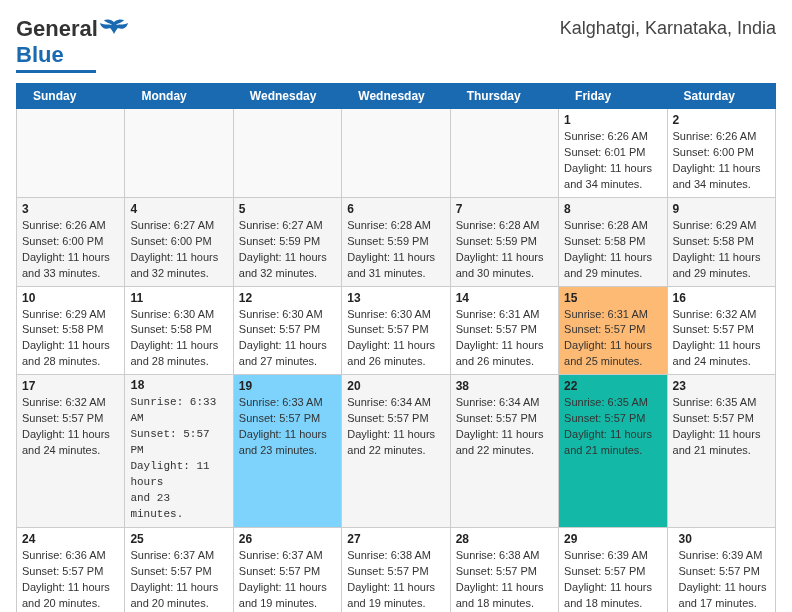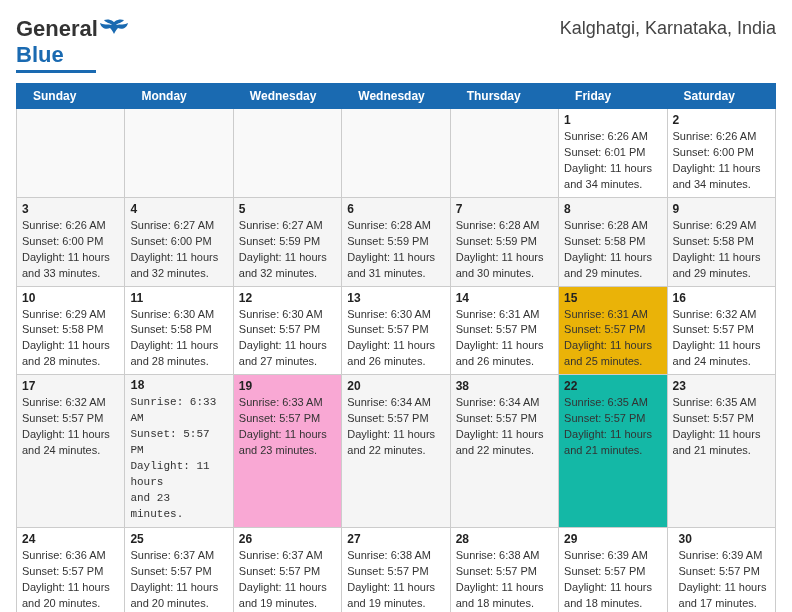--- a/index.html
+++ b/index.html
@@ -223,21 +223,21 @@
 Daylight: 11 hours
 and 26 minutes.</div>
         </td>
         <td style="background: rgb(255, 255, 255);">
           <span class="day-num">14</span>
           <div class="day-info" style="white-space: pre-line;">Sunrise: 6:31 AM
 Sunset: 5:57 PM
 Daylight: 11 hours
 and 26 minutes.</div>
         </td>
-        <td style="background: #eab308; margin-left: 24px;">
+        <td style="background: #fdba74; margin-left: 24px;">
           <span class="day-num">15</span>
           <div class="day-info" style="white-space: pre-line;">Sunrise: 6:31 AM
 Sunset: 5:57 PM
 Daylight: 11 hours
 and 25 minutes.</div>
         </td>
         <td style="background: rgb(255, 255, 255);">
           <span class="day-num">16</span>
           <div class="day-info" style="white-space: pre-line;">Sunrise: 6:32 AM
 Sunset: 5:57 PM
@@ -253,21 +253,21 @@
 Daylight: 11 hours
 and 24 minutes.</div>
         </td>
         <td style="background: rgb(245, 245, 245); font-family: Liberation Mono, monospace;">
           <span class="day-num">18</span>
           <div class="day-info" style="white-space: pre-line;">Sunrise: 6:33 AM
 Sunset: 5:57 PM
 Daylight: 11 hours
 and 23 minutes.</div>
         </td>
-        <td style="background: #f9a8d4;">
+        <td style="background: #7dd3fc;">
           <span class="day-num">19</span>
           <div class="day-info" style="white-space: pre-line;">Sunrise: 6:33 AM
 Sunset: 5:57 PM
 Daylight: 11 hours
 and 23 minutes.</div>
         </td>
         <td style="background: rgb(245, 245, 245);">
           <span class="day-num">20</span>
           <div class="day-info" style="white-space: pre-line;">Sunrise: 6:34 AM
 Sunset: 5:57 PM

